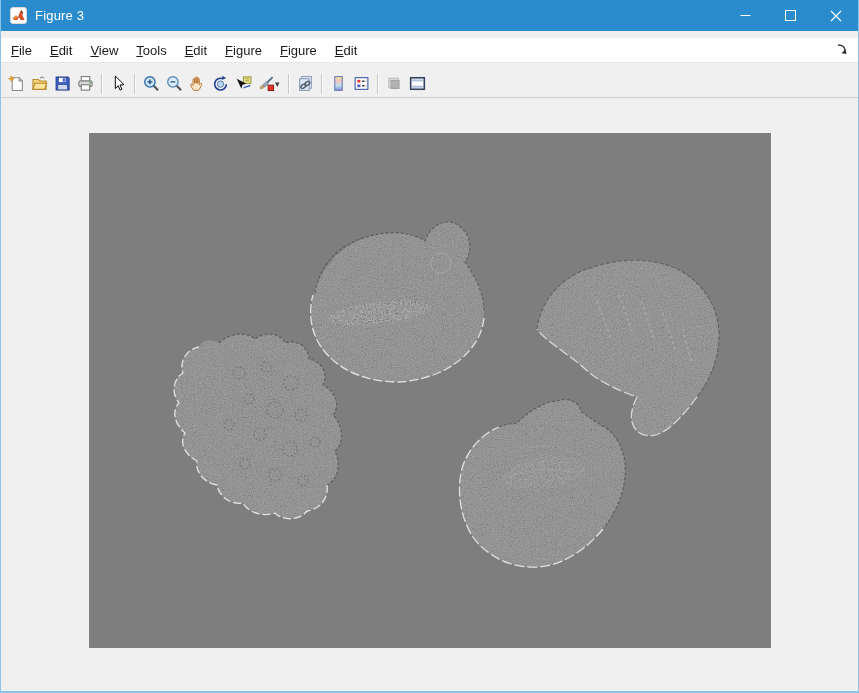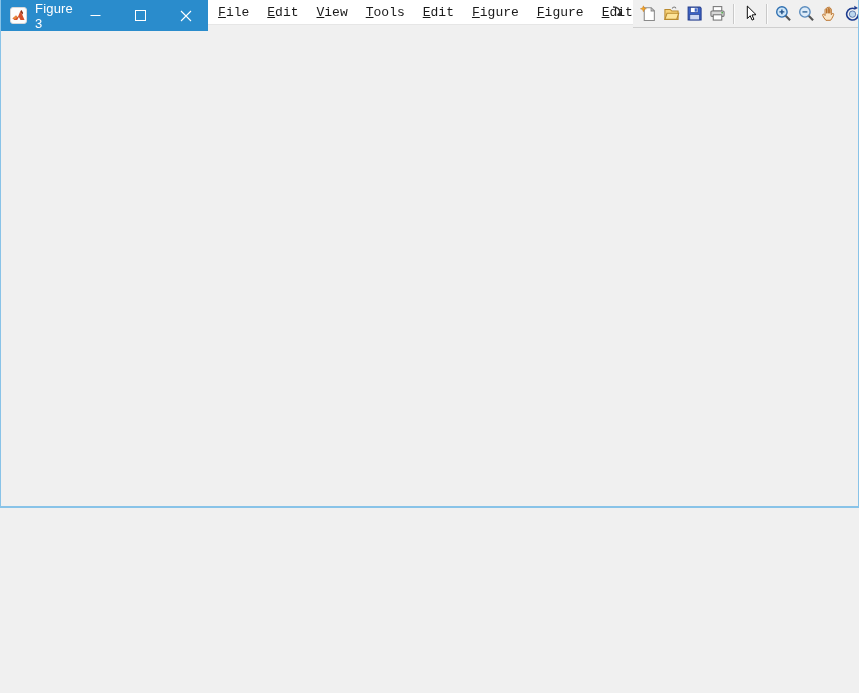--- a/index.html
+++ b/index.html
@@ -1,26 +1,27 @@
 <!DOCTYPE html>
 <html><head>
 <meta charset="utf-8">
 <style>
   * { box-sizing: border-box; margin: 0; padding: 0; }
   html,body { width: 859px; height: 693px; }
   body { font-family: "Liberation Sans", sans-serif; background: #f0f0f0; }
 
   .window {
-    width: 859px; height: 508px;
-    display: flex; flex-direction: row;
+    width: 859px; height: 693px;
+    display: flex; flex-direction: column;
     border-left: 1px solid #88c3e8;
     border-right: 1px solid #88c3e8;
     border-bottom: 2px solid #88c3e8;
     background: #f0f0f0;
     overflow: hidden;
+    gap: 7px;
   }
 
   
   .titlebar {
     height: 31px; flex: 0 0 31px;
     background: #2a8ccc;
     display: flex; align-items: center;
     padding-left: 9px;
     color: #fff;
   }
@@ -35,21 +36,20 @@
     background: #ffffff;
     display: flex; align-items: center;
     padding-left: 10px; gap: 18px;
     border-bottom: 1px solid #e6e6e6;
     position: relative;
   }
   .menu-item {
     display: inline-block;
     font-size: 13px; color: #1a1a1a;
     cursor: default;
-    font-family: Liberation Mono, monospace;
   }
   .menu-item::first-letter { text-decoration: underline; }
   .dock-btn { position: absolute; right: 8px; top: 4px; width: 16px; height: 16px; }
 
   
   .toolbar {
     height: 28px; flex: 0 0 28px;
     background: #f0f0f0;
     border-bottom: 1px solid #cfcfcf;
     display: flex; align-items: center;

